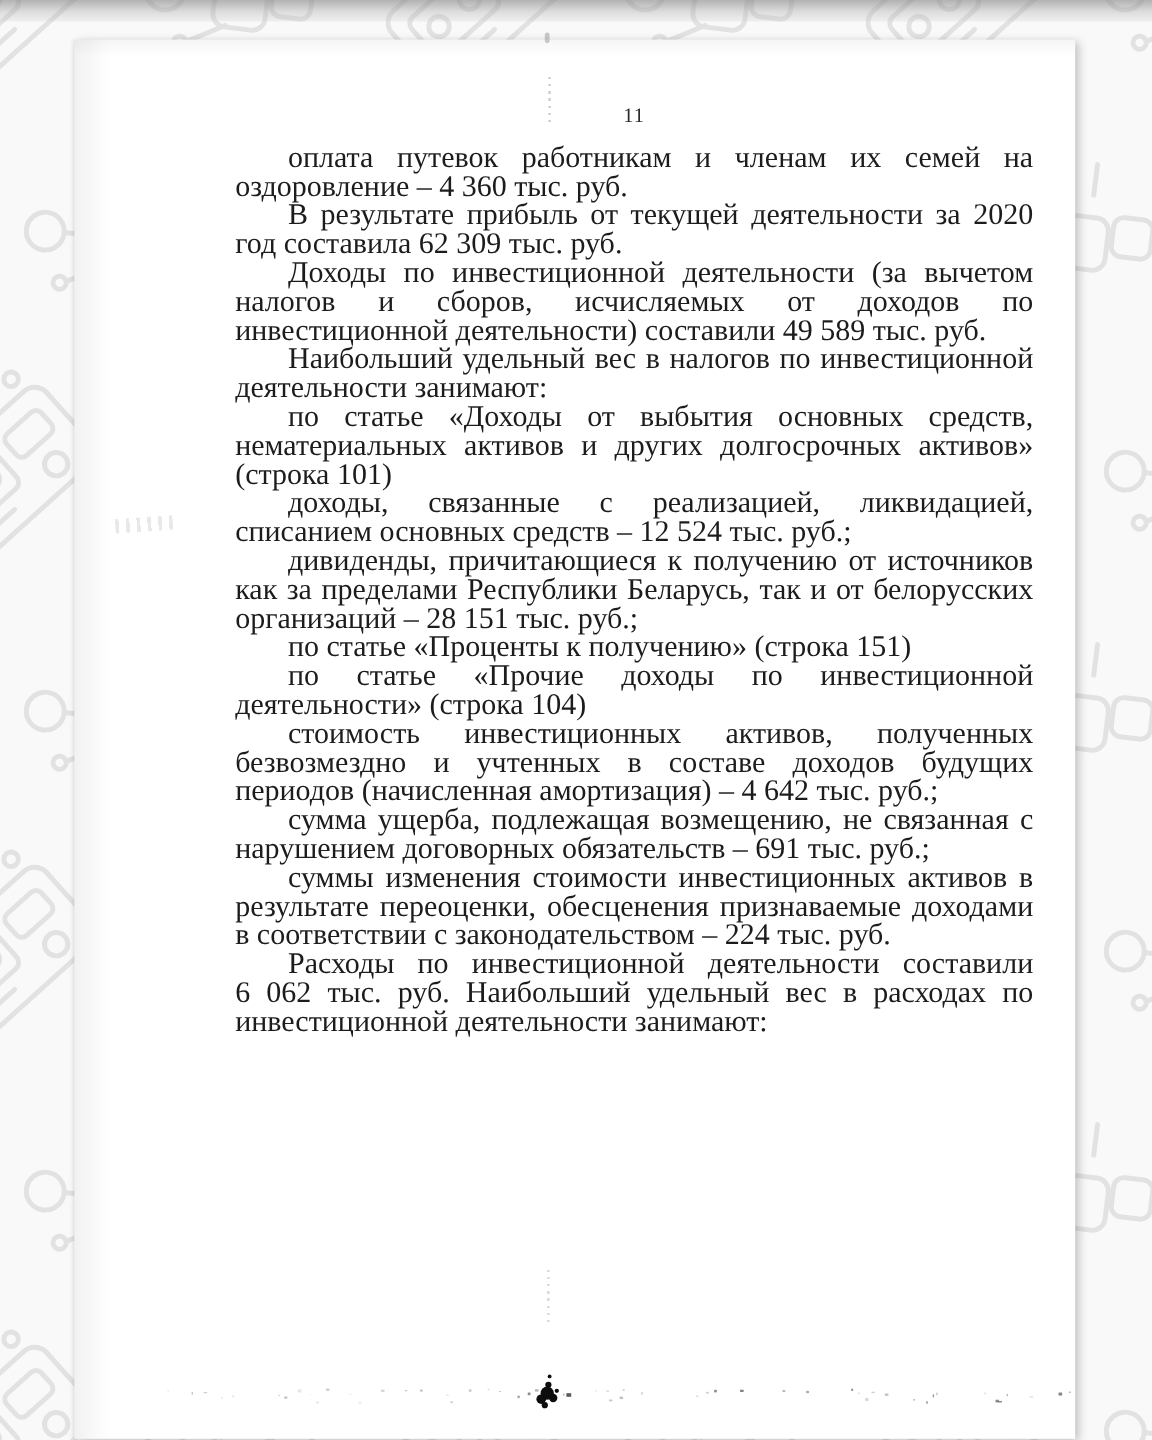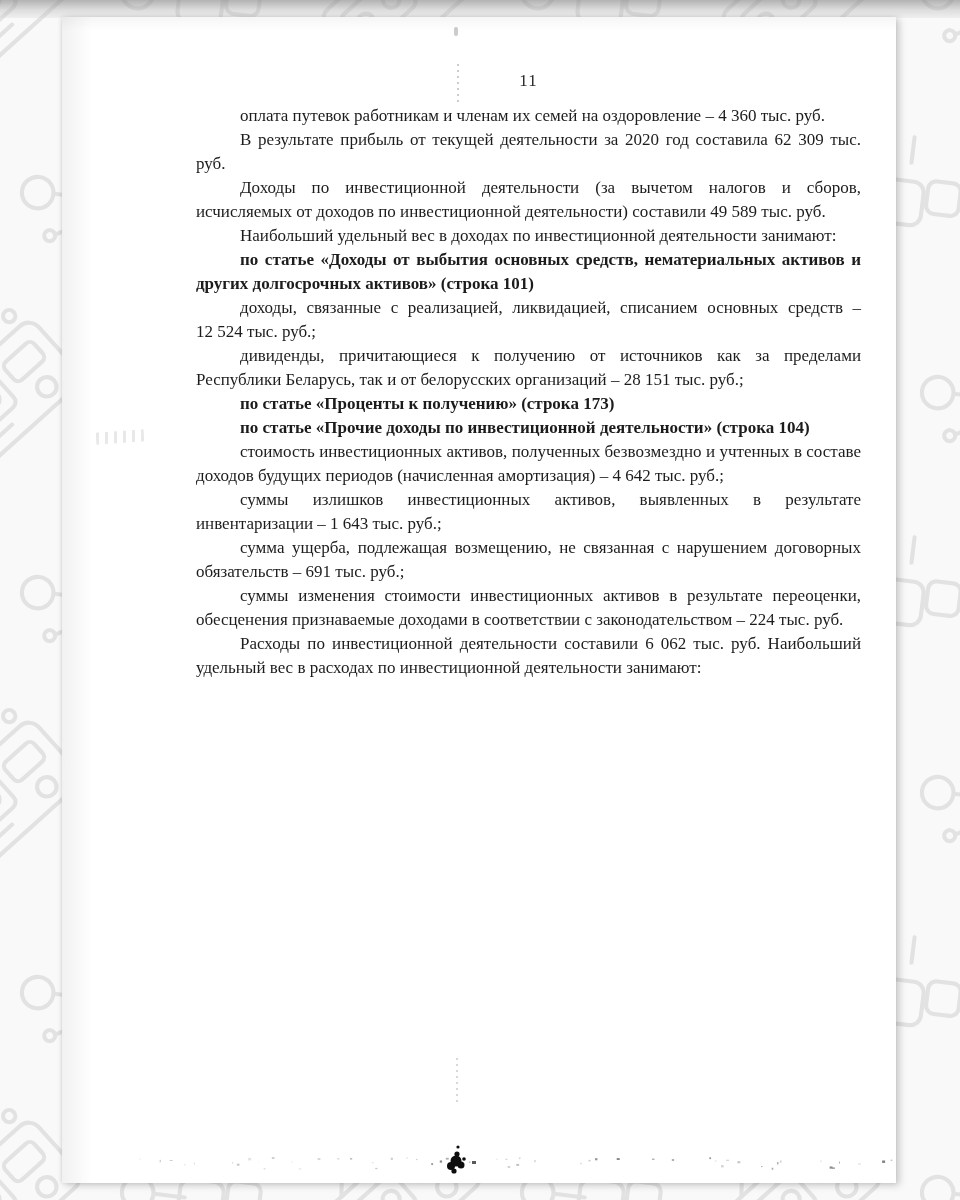--- a/index.html
+++ b/index.html
@@ -24,21 +24,21 @@
   .bottom-shadow {
     position: absolute;
     left: 0; top: 1182; width: 960px; height: 18px;
     z-index: 2;
     background: linear-gradient(180deg, rgba(135,135,135,0.62) 0%, rgba(175,175,175,0.38) 55%, rgba(205,205,205,0.22) 100%);
   }
 
   
   .page {
     position: absolute;
-    left: 62px; top: 17px;
+    left: 62px; top: 33px;
     width: 834px; height: 1166px;
     background: #ffffff;
     z-index: 3;
     box-shadow: 3px 2px 7px rgba(60,60,60,0.28), -1px 0 3px rgba(90,90,90,0.12);
   }
   
   .page::before {
     content: "";
     position: absolute; left: 0; top: 0; bottom: 0; width: 30px;
     background: linear-gradient(90deg, rgba(120,120,120,0.10), rgba(120,120,120,0.0));
@@ -55,31 +55,31 @@
     text-align: center;
     font-size: 17px;
     letter-spacing: 1px;
     color: #2a2a2a;
   }
 
   .body-text {
     position: absolute;
     left: 134px; top: 87px;
     width: 665px;
-    font-size: 17px;
+    font-size: 25px;
     line-height: 24px;
     color: #1c1c1c;
     text-align: justify;
   }
   .body-text p.para {
     text-indent: 44px;
     text-align: justify;
     text-align-last: left;
   }
-  .body-text p.para.bold { font-weight: bold; }
+  .body-text p.para.bold { font-weight: normal; }
   .body-text p.para.space-before { }
 
   
   .artifact { position: absolute; z-index: 4; pointer-events: none; }
   .dotted-col {
     width: 2px;
     background: repeating-linear-gradient(180deg,
       rgba(95,95,95,0.45) 0 2px, rgba(0,0,0,0) 2px 6px);
   }
   .artifact-top-dots   { left: 457px; top: 64px;  height: 38px; opacity: .7; }
@@ -250,28 +250,27 @@
   </div>
 
 <div class="bottom-shadow"></div>
 
 <div class="page">
   <div class="page-number">11</div>
   <div class="body-text">
       <p class="para">оплата путевок работникам и членам их семей на оздоровление – 4&nbsp;360 тыс. руб.</p>
       <p class="para">В результате прибыль от текущей деятельности за 2020 год составила 62&nbsp;309 тыс. руб.</p>
       <p class="para">Доходы по инвестиционной деятельности (за вычетом налогов и сборов, исчисляемых от доходов по инвестиционной деятельности) составили 49&nbsp;589 тыс. руб.</p>
-      <p class="para">Наибольший удельный вес в доходах по инвестиционной деятельности занимают:</p>
+      <p class="para">Наибольший удельный вес в налогов по инвестиционной деятельности занимают:</p>
       <p class="para bold">по статье «Доходы от выбытия основных средств, нематериальных активов и других долгосрочных активов» (строка 101)</p>
       <p class="para">доходы, связанные с реализацией, ликвидацией, списанием основных средств – 12&nbsp;524 тыс. руб.;</p>
       <p class="para">дивиденды, причитающиеся к получению от источников как за пределами Республики Беларусь, так и от белорусских организаций – 28&nbsp;151 тыс. руб.;</p>
-      <p class="para bold">по статье «Проценты к получению» (строка 173)</p>
+      <p class="para bold">по статье «Проценты к получению» (строка 151)</p>
       <p class="para bold">по статье «Прочие доходы по инвестиционной деятельности» (строка 104)</p>
       <p class="para">стоимость инвестиционных активов, полученных безвозмездно и учтенных в составе доходов будущих периодов (начисленная амортизация) – 4&nbsp;642 тыс. руб.;</p>
-      <p class="para">суммы излишков инвестиционных активов, выявленных в результате инвентаризации – 1&nbsp;643 тыс. руб.;</p>
       <p class="para">сумма ущерба, подлежащая возмещению, не связанная с нарушением договорных обязательств – 691 тыс. руб.;</p>
       <p class="para">суммы изменения стоимости инвестиционных активов в результате переоценки, обесценения признаваемые доходами в соответствии с законодательством – 224 тыс. руб.</p>
       <p class="para space-before">Расходы по инвестиционной деятельности составили 6&nbsp;062 тыс. руб. Наибольший удельный вес в расходах по инвестиционной деятельности занимают:</p>
     </div>
 </div>
 
 <div class="artifact dotted-col artifact-top-dots"></div>
 <div class="artifact artifact-top-spot"></div>
 <div class="artifact dotted-col artifact-mid-dots"></div>
 <div class="artifact artifact-left-smudge"></div>

